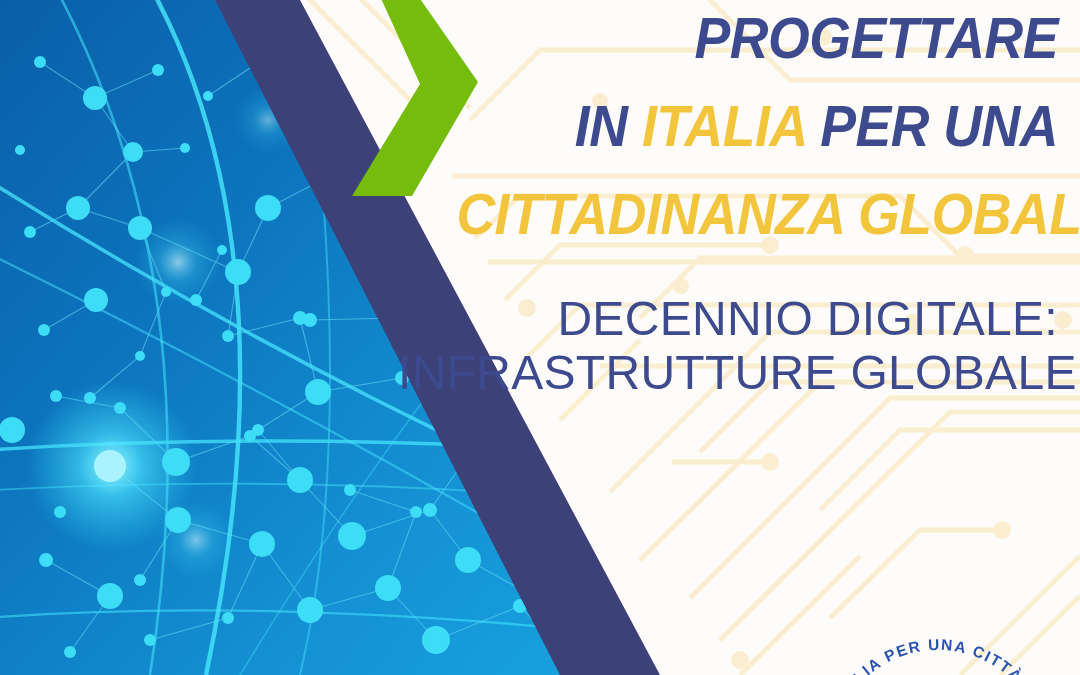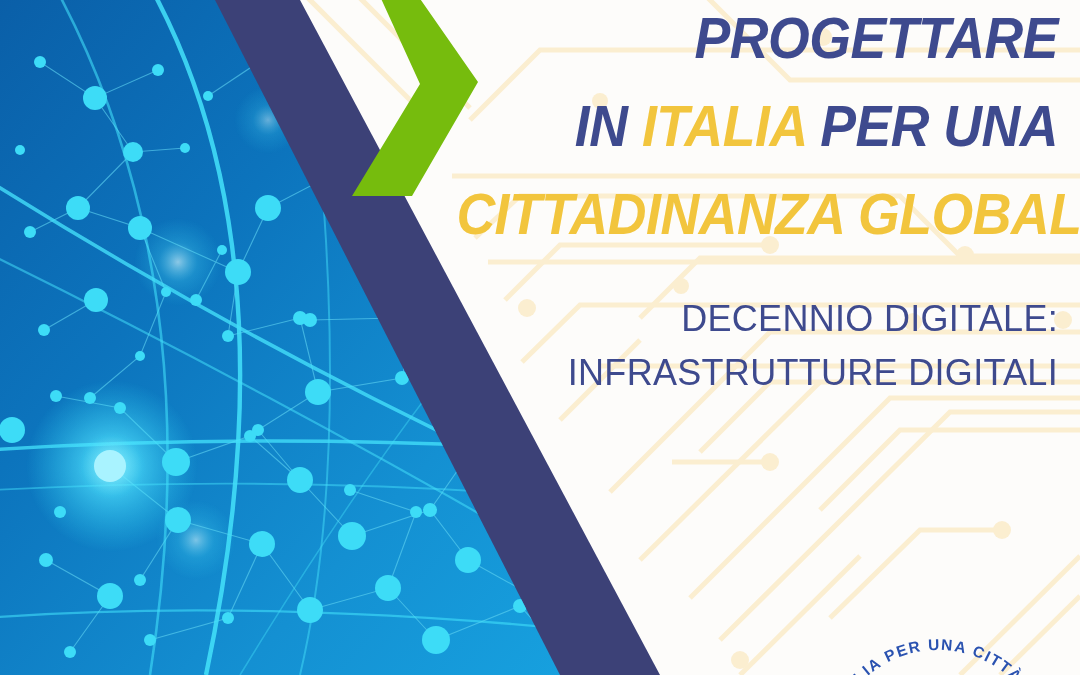--- a/index.html
+++ b/index.html
@@ -47,21 +47,21 @@
     position:absolute;
     right:22px;
     top:292px;
     width:660px;
     text-align:right;
   }
   .sh{
     display:block;
     font-family:"Liberation Sans", sans-serif;
     font-weight:normal;
-    font-size:36px;
+    font-size:48px;
     line-height:54px;
     letter-spacing:0.3px;
     color:#3e4a8e;
     white-space:nowrap;
   }
 
   
   #badge{
     position:absolute;
     left:808px;
@@ -296,18 +296,18 @@
   <div class="layer" id="text-layer">
 
     <div class="headline-block">
       <span class="hl hl-blue">PROGETTARE</span>
       <span class="hl"><span class="hl-blue">IN </span><span class="hl-gold">ITALIA </span><span class="hl-blue">PER UNA</span></span>
       <span class="hl hl-gold">CITTADINANZA GLOBALE</span>
     </div>
 
     <div class="subhead-block">
       <span class="sh">DECENNIO DIGITALE:</span>
-      <span class="sh">INFRASTRUTTURE DIGITALI</span>
+      <span class="sh">INFRASTRUTTURE GLOBALE</span>
     </div>
 
   </div>
 
 </div>
 
 </body></html>

